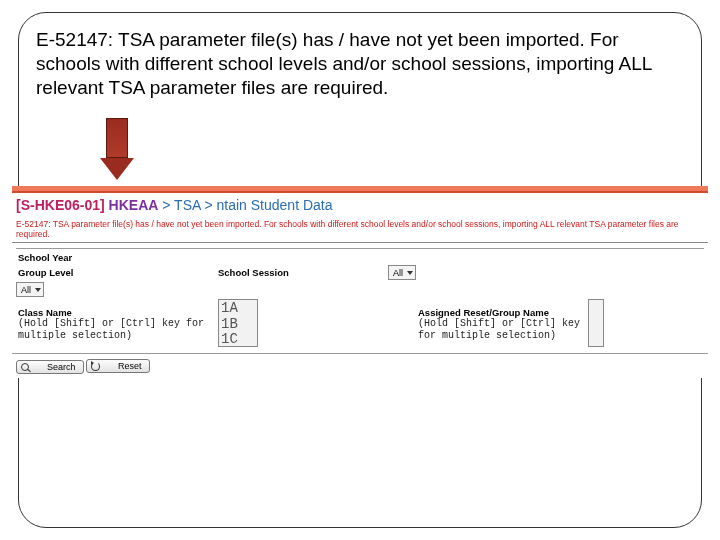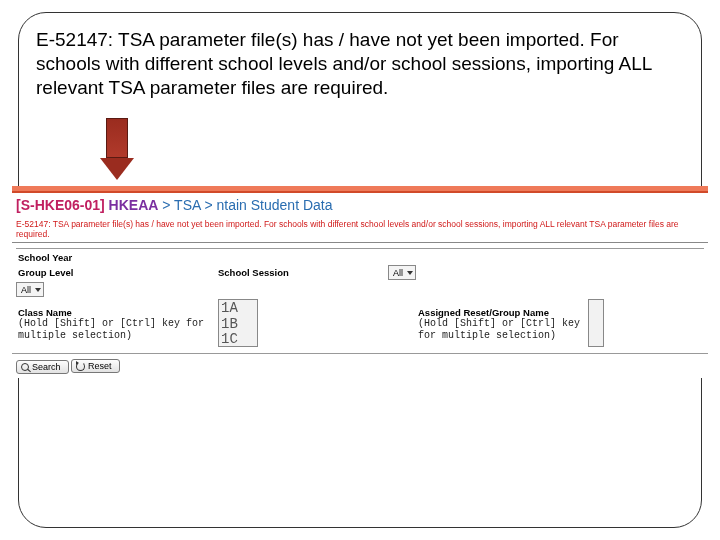--- a/index.html
+++ b/index.html
@@ -154,21 +154,21 @@
   }
   .listbox.thin { width: 10px; }
   .btn-row {
     border-top: 1px solid #999;
     margin-top: 4px;
     padding: 5px 4px 4px 4px;
   }
   .ui-btn {
     display: inline-flex;
     align-items: center;
-    gap: 3px;
+    gap: 18px;
     border: 1px solid #777;
     border-radius: 3px;
     background: linear-gradient(#fdfdfd,#e2e2e2);
     font-size: 9px;
     padding: 1px 7px 1px 4px;
     font-family: Arial, sans-serif;
     color: #000;
   }
   .ic {
     width: 9px; height: 9px;

